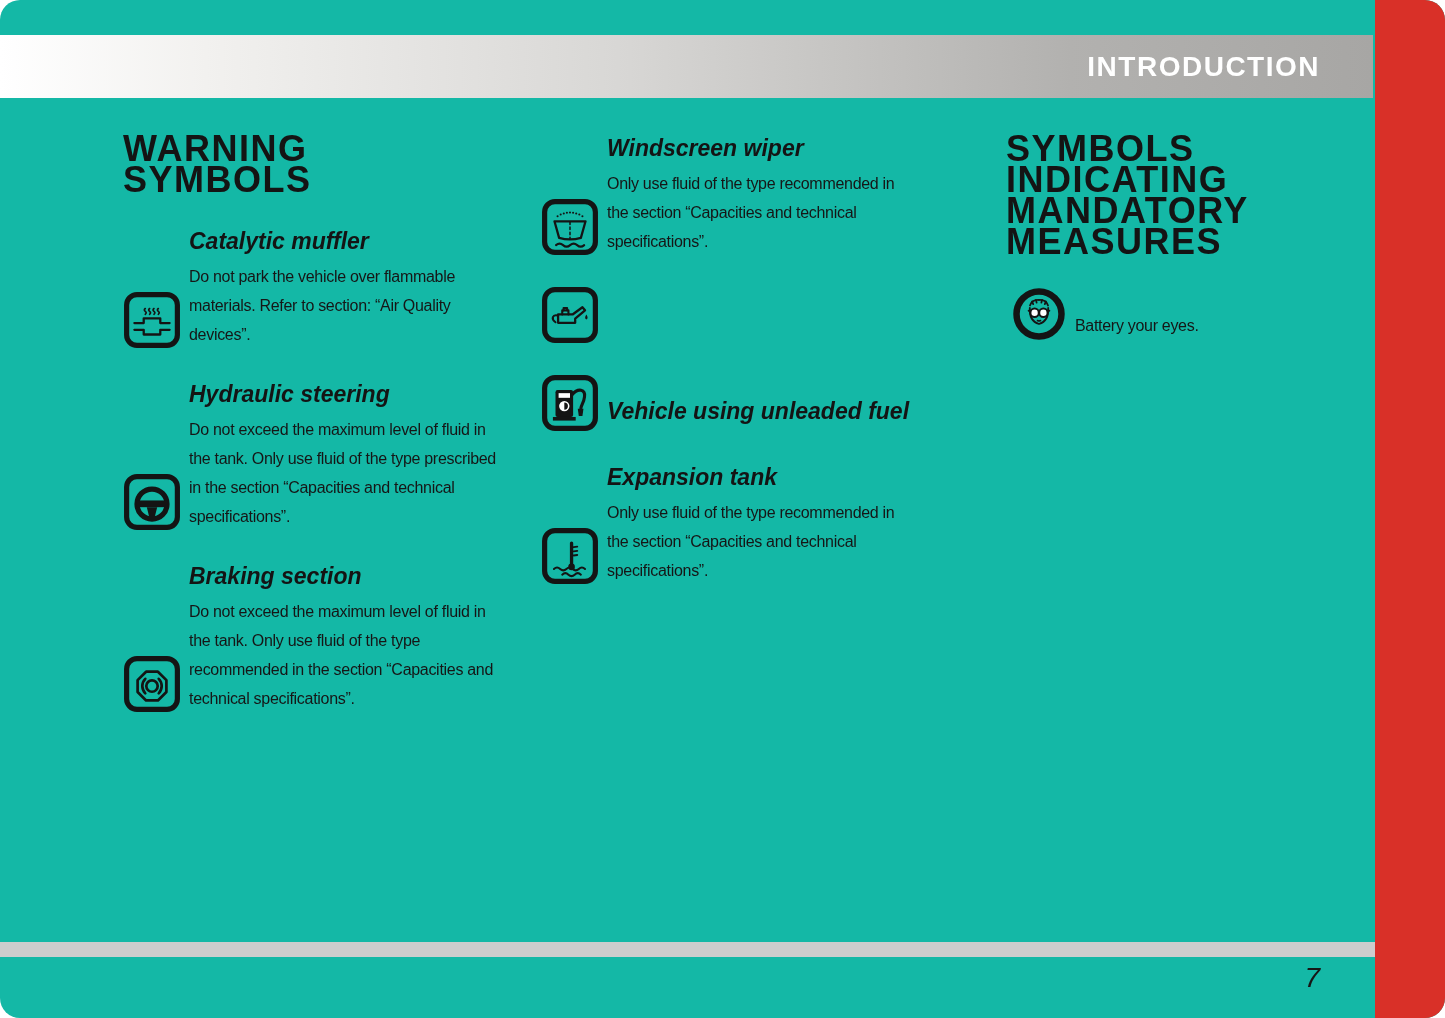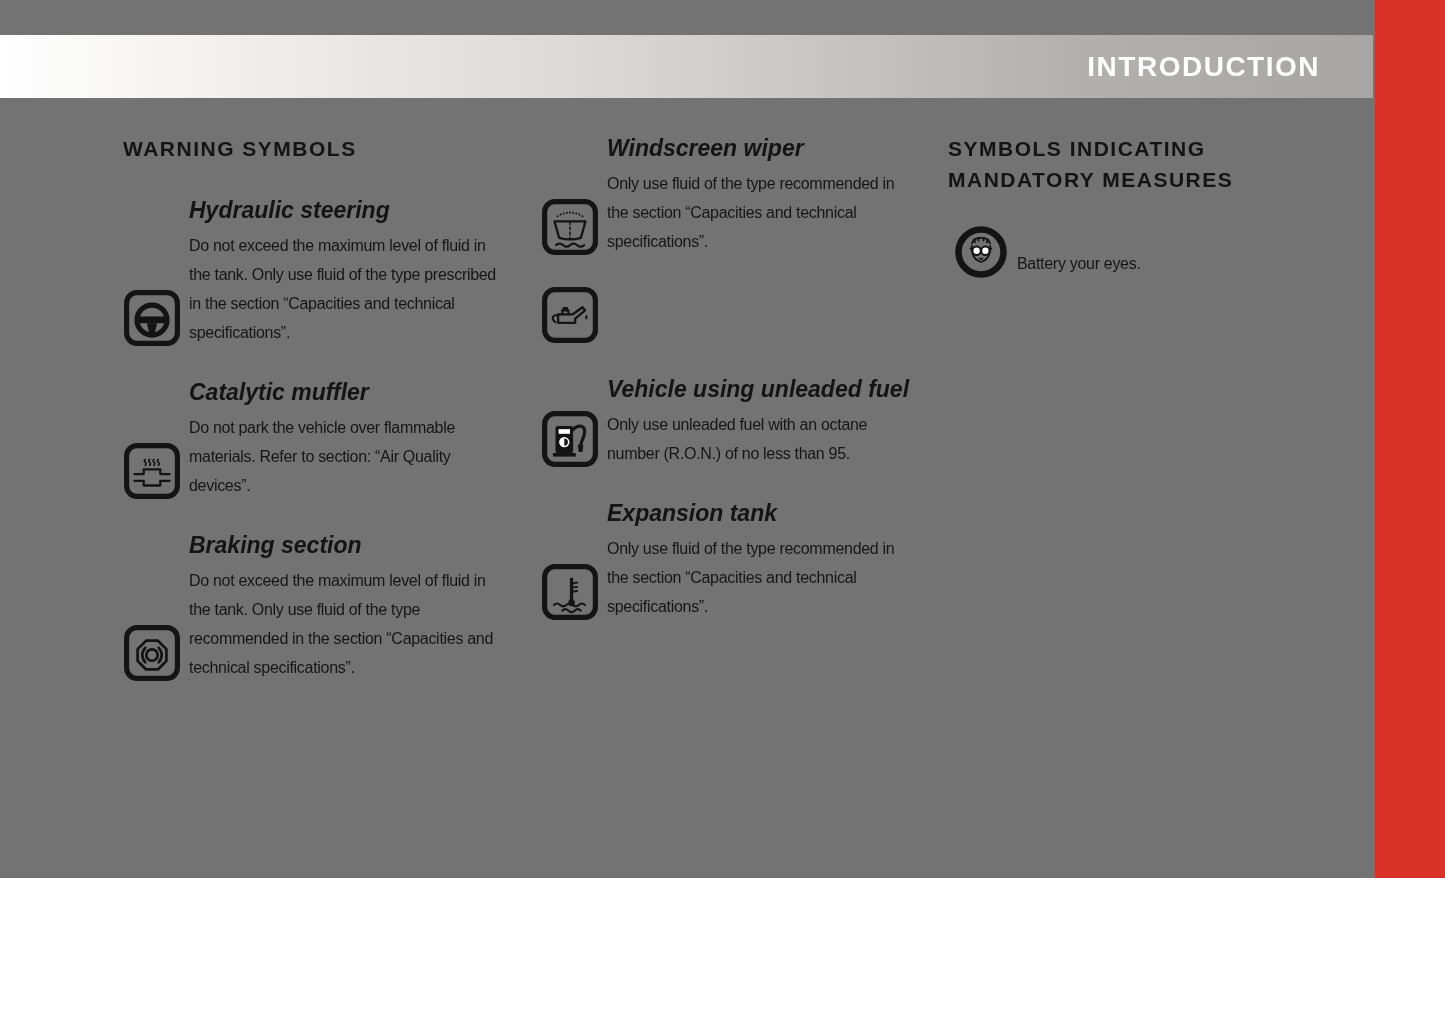--- a/index.html
+++ b/index.html
@@ -1,30 +1,30 @@
 <!DOCTYPE html>
 <html><head>
 <meta charset="utf-8">
 <style>
   html,body{margin:0;padding:0;background:#fff;}
-  .page{position:relative;width:1445px;height:878px;background:#737373;overflow:hidden;
-        font-family:"Liberation Sans","DejaVu Sans",sans-serif;color:#161616;}
+  .page{position:relative;width:1445px;height:1018px;background:#14b8a6;overflow:hidden;
+        font-family:"Liberation Sans","DejaVu Sans",sans-serif;color:#161616;border-radius:20px;}
   .red-stripe{position:absolute;left:1375px;top:0;width:70px;height:1018px;background:#d93028;}
   .header-bar{position:absolute;left:0;top:35px;width:1373px;height:63px;
       background:linear-gradient(90deg,#ffffff 0%,#f2f1ef 15%,#d8d7d5 45%,#b2b1af 78%,#a7a6a4 100%);
       display:flex;align-items:center;justify-content:flex-end;}
   .header-title{color:#ffffff;font-weight:700;font-size:28px;letter-spacing:1.5px;padding-right:53px;}
   .footer-bar{position:absolute;left:0;top:942px;width:1375px;height:15px;background:#cdcdcd;}
   .page-number{position:absolute;left:1220px;top:962px;width:100px;text-align:right;
       font-style:italic;font-size:28px;color:#161616;}
   .col{position:absolute;top:133px;}
   .col1{left:123px;width:375px;}
   .col2{left:541px;width:375px;}
-  .col3{left:948px;width:392px;}
-  .section-heading{margin:0 0 31px 0;font-size:21px;line-height:31px;font-weight:700;
+  .col3{left:1006px;width:392px;}
+  .section-heading{margin:0 0 31px 0;font-size:36px;line-height:31px;font-weight:700;
       letter-spacing:1.5px;color:#141414;}
   .item{display:flex;align-items:flex-end;margin-bottom:30px;}
   .icon-box{flex:0 0 58px;width:58px;height:58px;margin-right:8px;}
   .icon-box svg{width:58px;height:58px;display:block;}
   .icon-circle{flex:0 0 52px;width:52px;height:52px;margin-left:7px;margin-right:10px;}
   .icon-circle svg{width:52px;height:52px;display:block;}
   .item-text{flex:1 1 auto;padding-top:0px;}
   .item-title{font-size:23px;line-height:30px;font-weight:700;font-style:italic;
       margin-bottom:6px;color:#141414;}
   .item-body{font-size:16px;line-height:29px;letter-spacing:-0.3px;color:#161616;}
@@ -43,46 +43,46 @@
     <span class="header-title">INTRODUCTION</span>
   </div>
 
   <div class="col col1">
     <h1 class="section-heading">WARNING SYMBOLS</h1>
 
     <div class="item">
       <div class="icon-box">
         <svg viewBox="0 0 56 56">
           <rect class="frame" x="3.5" y="3.5" width="49" height="49" rx="10"></rect>
-          <circle cx="28" cy="30" r="14.5" fill="none" stroke="#141414" stroke-width="5"></circle>
-          <rect class="icf" x="13.5" y="26.5" width="29" height="6.5"></rect>
-          <path class="icf" d="M23 33 h10 l-2.3 9.5 h-5.4 Z"></path>
-        </svg>
-      </div>
-      <div class="item-text">
-        <div class="item-title">Hydraulic steering</div>
-        <div class="item-body">Do not exceed the maximum level of fluid in the tank. Only use fluid of the type prescribed in the section “Capacities and technical specifications”.</div>
-      </div>
-    </div>
-
-    <div class="item">
-      <div class="icon-box">
-        <svg viewBox="0 0 56 56">
-          <rect class="frame" x="3.5" y="3.5" width="49" height="49" rx="10"></rect>
           <path class="ic" d="M11 31 H20 V26.5 H36 V31 H45"></path>
           <path class="ic" d="M11 37.5 H20 V42 H36 V37.5 H45"></path>
           <path class="ic" style="stroke-width:1.6" d="M21.5 22.5 q1.8 -1.4 0 -2.8 q-1.8 -1.4 0 -2.8"></path>
           <path class="ic" style="stroke-width:1.6" d="M25.7 22.5 q1.8 -1.4 0 -2.8 q-1.8 -1.4 0 -2.8"></path>
           <path class="ic" style="stroke-width:1.6" d="M29.9 22.5 q1.8 -1.4 0 -2.8 q-1.8 -1.4 0 -2.8"></path>
           <path class="ic" style="stroke-width:1.6" d="M34.1 22.5 q1.8 -1.4 0 -2.8 q-1.8 -1.4 0 -2.8"></path>
         </svg>
       </div>
       <div class="item-text">
         <div class="item-title">Catalytic muffler</div>
         <div class="item-body">Do not park the vehicle over flammable materials. Refer to section: “Air Quality devices”.</div>
+      </div>
+    </div>
+
+    <div class="item">
+      <div class="icon-box">
+        <svg viewBox="0 0 56 56">
+          <rect class="frame" x="3.5" y="3.5" width="49" height="49" rx="10"></rect>
+          <circle cx="28" cy="30" r="14.5" fill="none" stroke="#141414" stroke-width="5"></circle>
+          <rect class="icf" x="13.5" y="26.5" width="29" height="6.5"></rect>
+          <path class="icf" d="M23 33 h10 l-2.3 9.5 h-5.4 Z"></path>
+        </svg>
+      </div>
+      <div class="item-text">
+        <div class="item-title">Hydraulic steering</div>
+        <div class="item-body">Do not exceed the maximum level of fluid in the tank. Only use fluid of the type prescribed in the section “Capacities and technical specifications”.</div>
       </div>
     </div>
 
     <div class="item">
       <div class="icon-box">
         <svg viewBox="0 0 56 56">
           <rect class="frame" x="3.5" y="3.5" width="49" height="49" rx="10"></rect>
           <polygon class="ic" style="stroke-width:2.6" points="41.9,35.7 33.7,43.9 22.3,43.9 14.1,35.7 14.1,24.3 22.3,16.1 33.7,16.1 41.9,24.3"></polygon>
           <circle class="ic" style="stroke-width:2.6" cx="28" cy="30" r="5.5"></circle>
           <path class="ic" style="stroke-width:2.6" d="M21.5 23 A10 10 0 0 0 21.5 37"></path>
@@ -145,21 +145,20 @@
           <rect x="17" y="18.5" width="11" height="4.5" fill="#ffffff"></rect>
           <circle cx="22.5" cy="31" r="5" fill="#ffffff"></circle>
           <path class="icf" d="M22.5 27.5 a3.5 3.5 0 0 1 0 7 Z"></path>
           <rect class="icf" x="11.5" y="41.5" width="22" height="3.5"></rect>
           <path class="ic" style="stroke-width:3" d="M30 20 C36 13 43 15 42 22 C41.5 27 39 30 38.5 33"></path>
           <path class="icf" d="M35.5 33.5 h5.5 l-1 7 h-3.5 Z"></path>
         </svg>
       </div>
       <div class="item-text">
         <div class="item-title">Vehicle using unleaded fuel</div>
-        <div class="item-body">Only use unleaded fuel with an octane number (R.O.N.) of no less than 95.</div>
       </div>
     </div>
 
     <div class="item">
       <div class="icon-box">
         <svg viewBox="0 0 56 56">
           <rect class="frame" x="3.5" y="3.5" width="49" height="49" rx="10"></rect>
           <line class="ic" style="stroke-width:3.2" x1="29.5" y1="15.5" x2="29.5" y2="36"></line>
           <line class="ic" style="stroke-width:1.8" x1="31.5" y1="19.5" x2="35" y2="19"></line>
           <line class="ic" style="stroke-width:1.8" x1="31.5" y1="23.5" x2="35" y2="23"></line>

